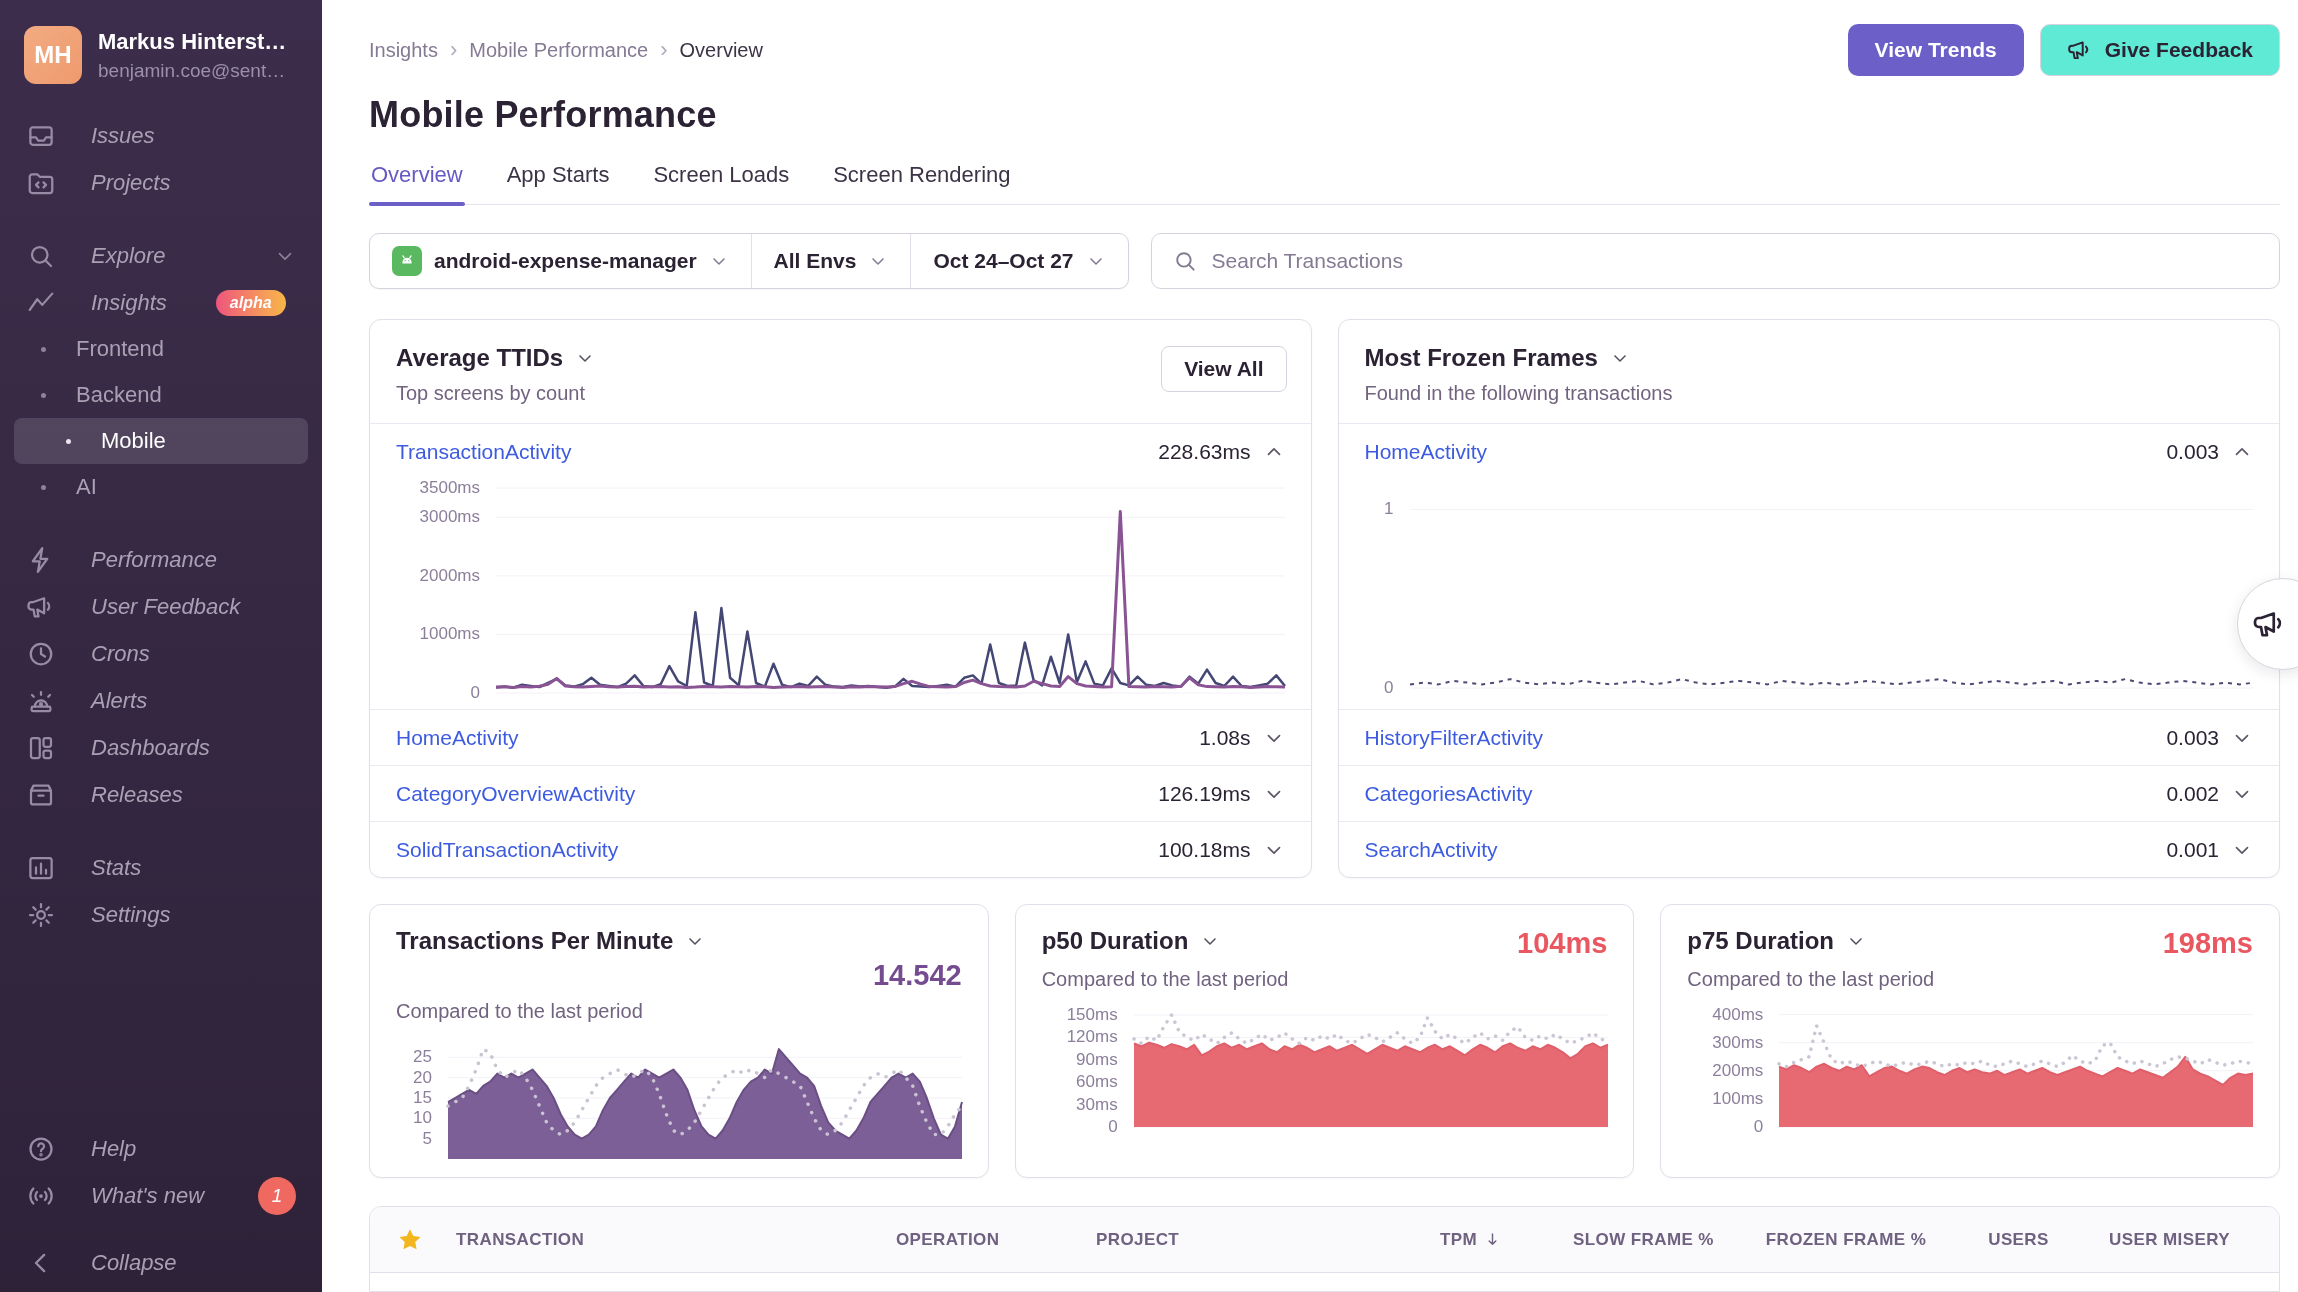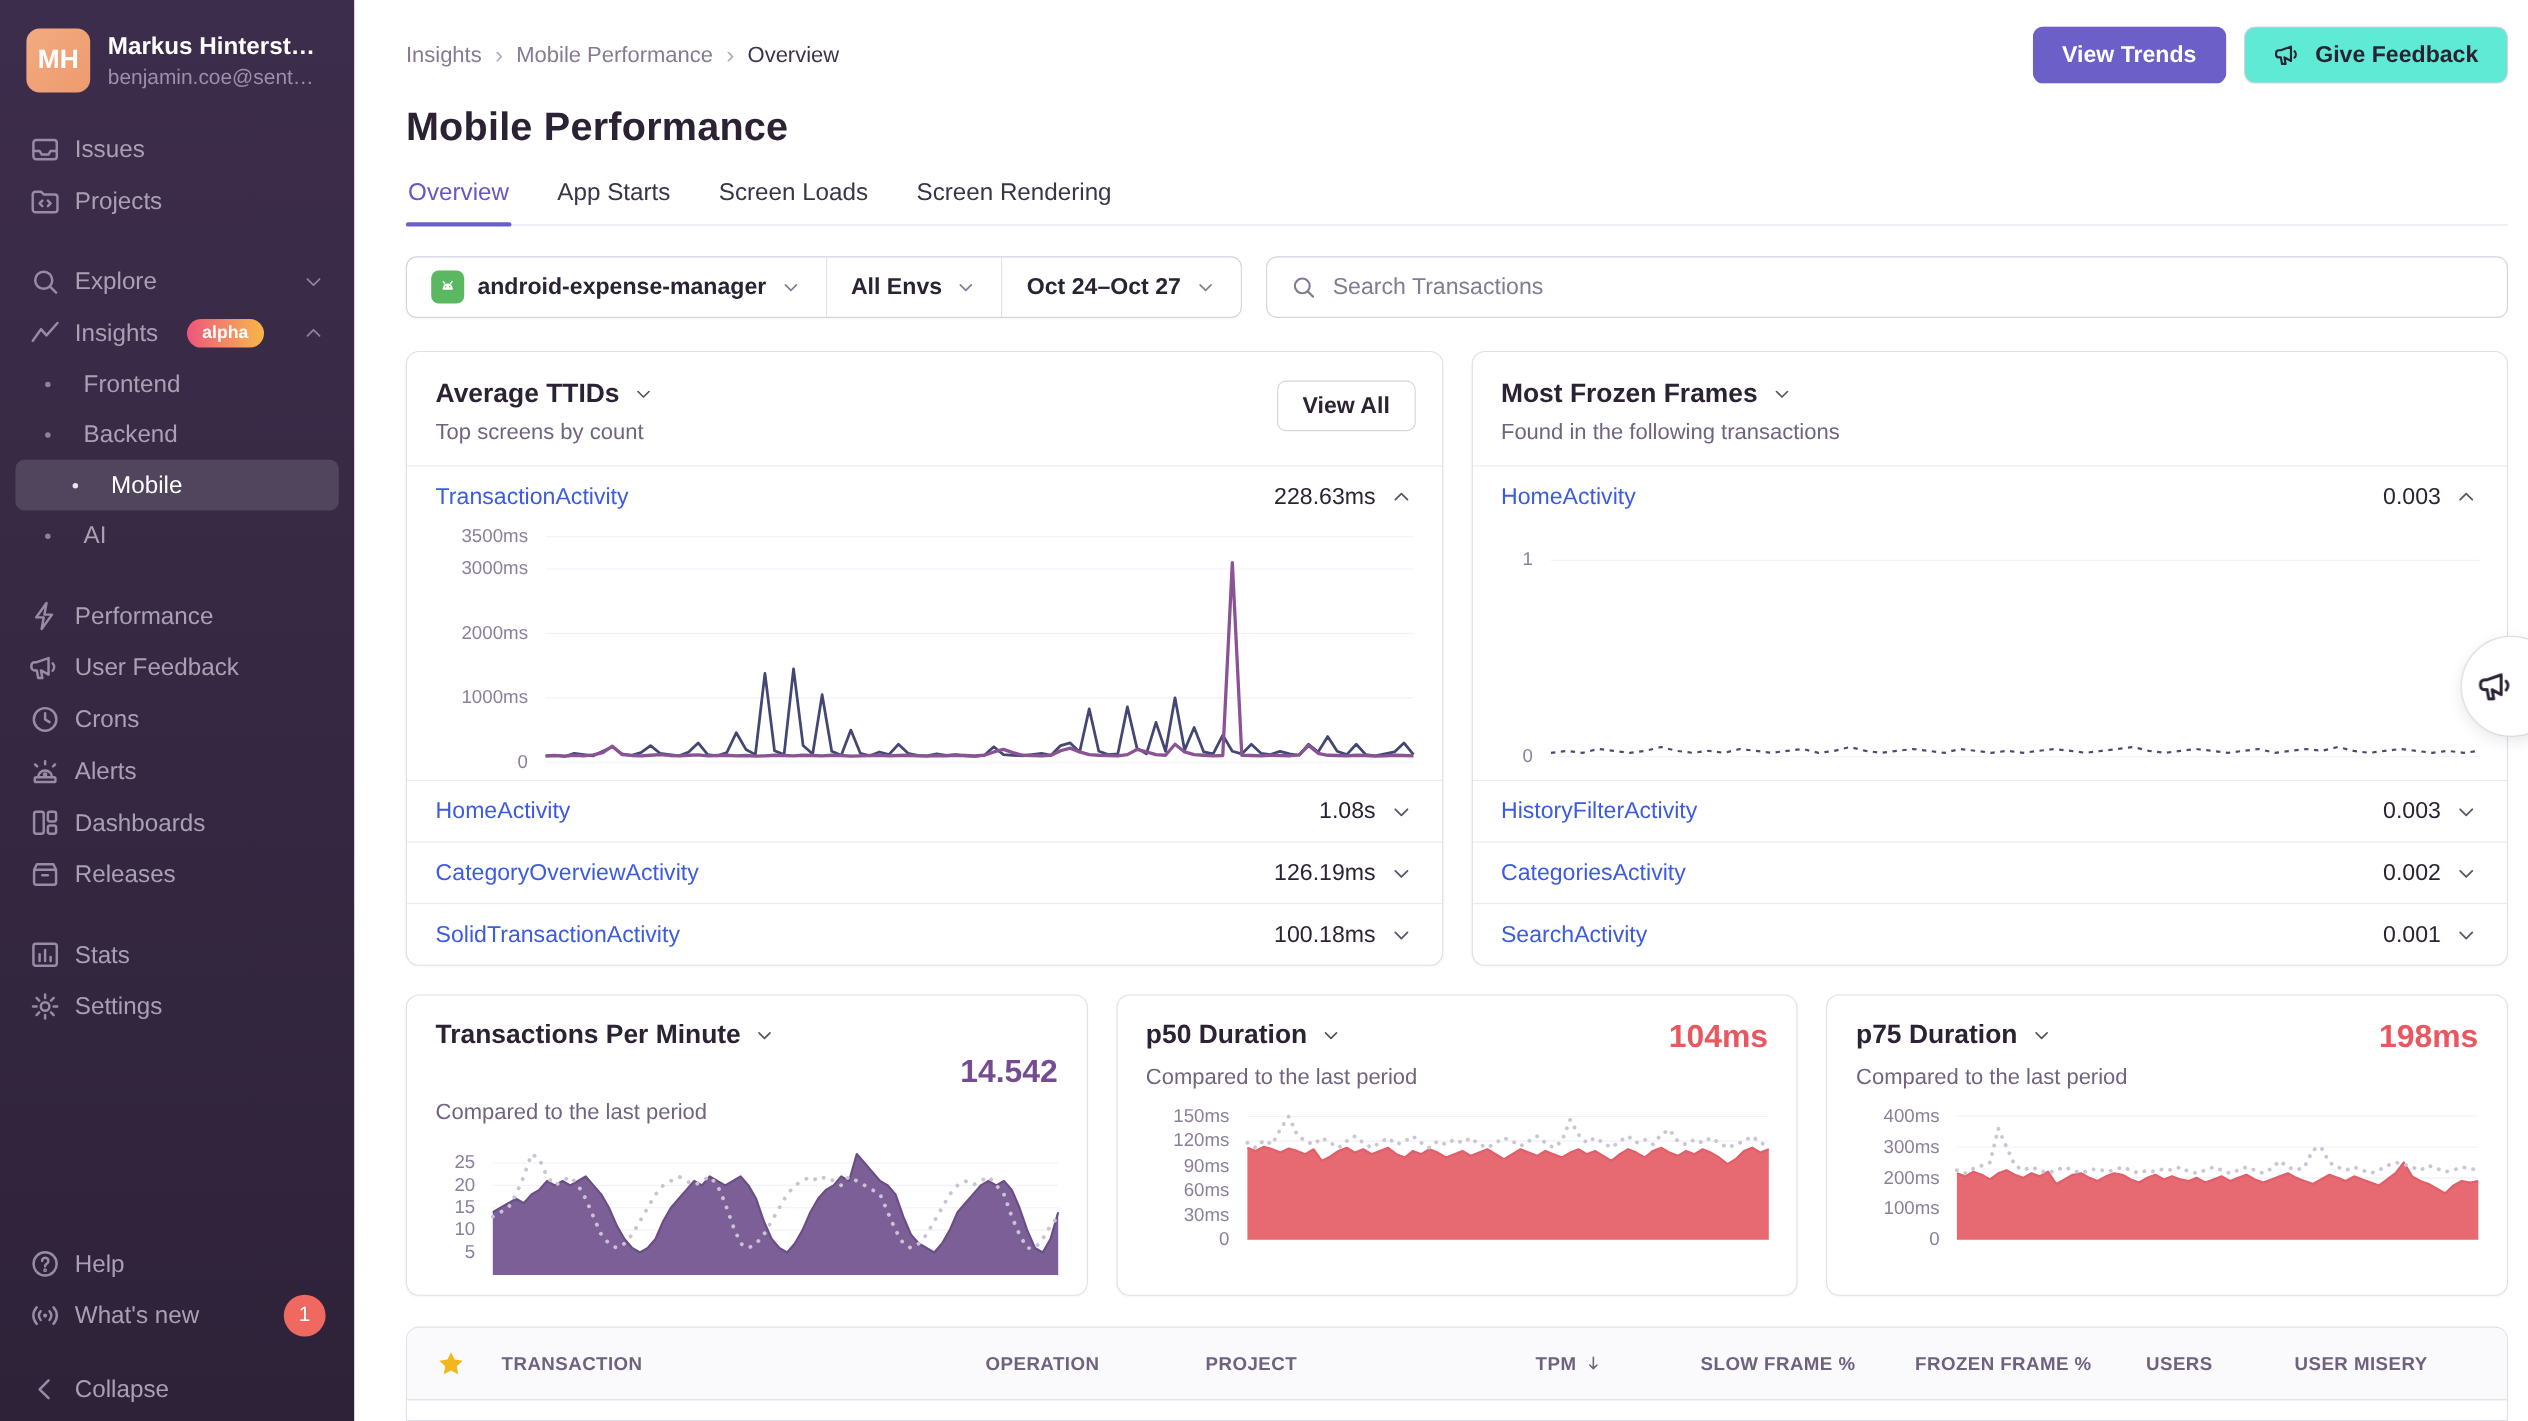--- a/index.html
+++ b/index.html
@@ -6,21 +6,21 @@
   html,body { width:2298px; height:1292px; overflow:hidden; font-family:"Liberation Sans", sans-serif; background:#fff; }
   body { display:flex; }
 
   
   .sidebar { width:322px; min-width:322px; height:1292px; background:linear-gradient(180deg,#3d2d4c 0%,#352741 55%,#2e2239 100%); color:#aaa0b4; display:flex; flex-direction:column; padding:22px 14px 6px 14px; }
   .user { display:flex; gap:16px; align-items:center; margin:4px 10px 28px 10px; }
   .avatar { width:58px; height:58px; border-radius:12px; background:linear-gradient(135deg,#f3ab81,#ee9a6e); color:#fff; font-size:24px; font-weight:bold; display:flex; align-items:center; justify-content:center; flex:none; }
   .user-meta { overflow:hidden; }
   .user-name { color:#fff; font-weight:bold; font-size:22px; white-space:nowrap; }
   .user-email { color:#9b8fa9; font-size:19px; margin-top:5px; white-space:nowrap; }
-  .nav-item { height:47px; display:flex; align-items:center; gap:12px; padding:0 12px; border-radius:8px; font-size:22px; color:#aaa0b4; cursor:pointer; }
+  .nav-item { height:47px; display:flex; align-items:center; gap:35px; padding:0 12px; border-radius:8px; font-size:22px; color:#aaa0b4; cursor:pointer;font-style:italic; }
   .nav-item .ico { width:30px; height:30px; color:#978ba6; flex:none; display:flex; align-items:center; }
   .nav-sub { height:46px; display:flex; align-items:center; padding:0 12px 0 14px; border-radius:8px; font-size:22px; color:#aaa0b4; cursor:pointer; }
   .nav-sub .dot { width:5px; height:5px; border-radius:50%; background:#8d8299; margin:0 30px 0 13px; flex:none; }
   .nav-sub.active { background:rgba(255,255,255,0.13); color:#fff;padding-left:39px; }
   .nav-sub.active .dot { background:#e9e4ef; }
   .gap26 { height:26px; flex:none; }
   .badge-alpha { margin-left:14px; padding:4px 14px; border-radius:20px; font-size:16px; font-weight:bold; color:#fff; background:linear-gradient(90deg,#ee557c,#f6a157 75%,#f7b545); }
   .chev-right { margin-left:auto; color:#8d8299; width:22px; height:22px; }
   .sidebar-footer { margin-top:auto; }
   .badge-count { margin-left:auto; width:38px; height:38px; border-radius:50%; background:#ef6960; color:#fff; font-size:19px; display:flex; align-items:center; justify-content:center; }
@@ -78,21 +78,21 @@
   .big-val { font-size:29px; font-weight:bold; }
   .big-val.purple { color:#764c90;margin-top:32px; }
   .big-val.red { color:#e95761; }
   .small-sub { padding:8px 26px 0 26px; font-size:20px; color:#71637f; }
 
   
   .table { margin-top:28px; border:1px solid #e3dee9; border-radius:12px 12px 0 0; overflow:hidden; background:#fff; }
   .t-head, .t-row { display:grid; grid-template-columns:60px 440px 200px 300px 150px 195px 210px 135px 1fr; align-items:center; padding:0 26px; }
   .t-head { background:#faf9fb; border-bottom:1px solid #e3dee9; height:66px; }
   .t-h { font-size:17px; font-weight:bold; color:#6f6180; letter-spacing:0.4px; display:flex; align-items:center; gap:6px; }
-  .t-h.right, .t-c.right { justify-content:flex-start; text-align:right; }
+  .t-h.right, .t-c.right { justify-content:center; text-align:right; }
   .t-row { height:112px; }
   .t-c { font-size:21px; color:#2b2233; display:flex; align-items:center; gap:10px; }
   .t-c a { color:#3d5be0; text-decoration:none; cursor:pointer; }
   .star-gold { width:28px; height:28px; color:#f1b71c; }
   .star-outline { width:28px; height:28px; color:#b5acc2; cursor:pointer; }
   .sort-ico { width:19px; height:19px; color:#6f6180; }
   .person-ico { width:24px; height:24px; color:#4a4055; }
   .misery { display:flex; gap:4px; align-items:center; }
   .misery .m { width:8px; height:36px; border-radius:1px; background:#dcd8e4; }
   .misery .m.f { background:#46406b; }

